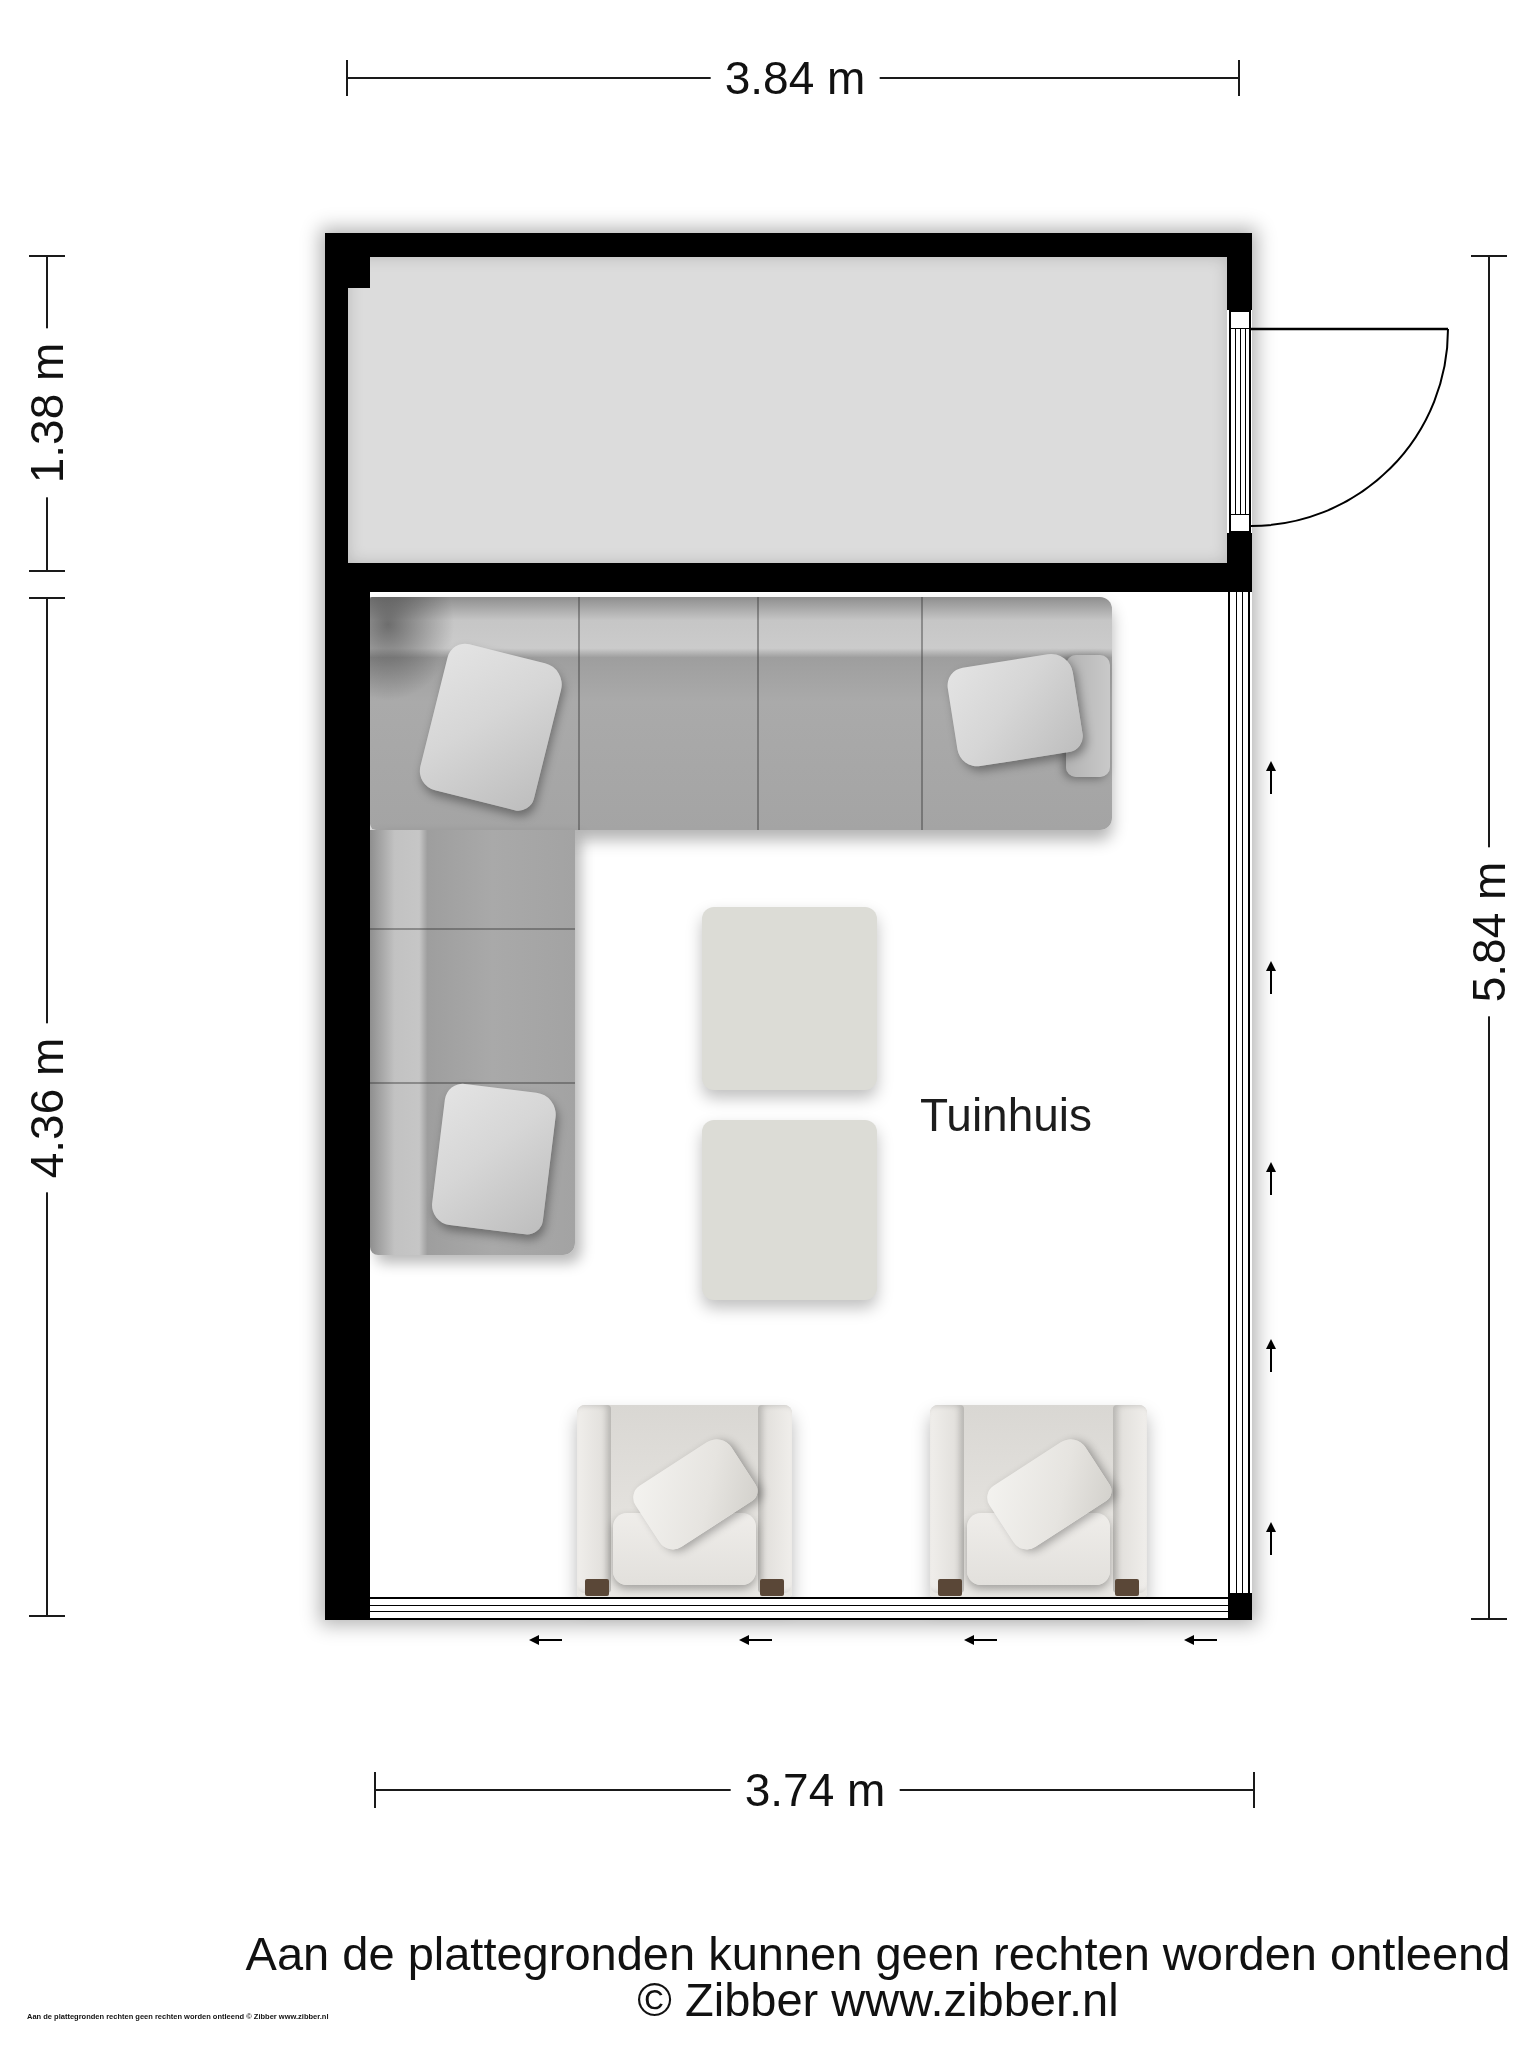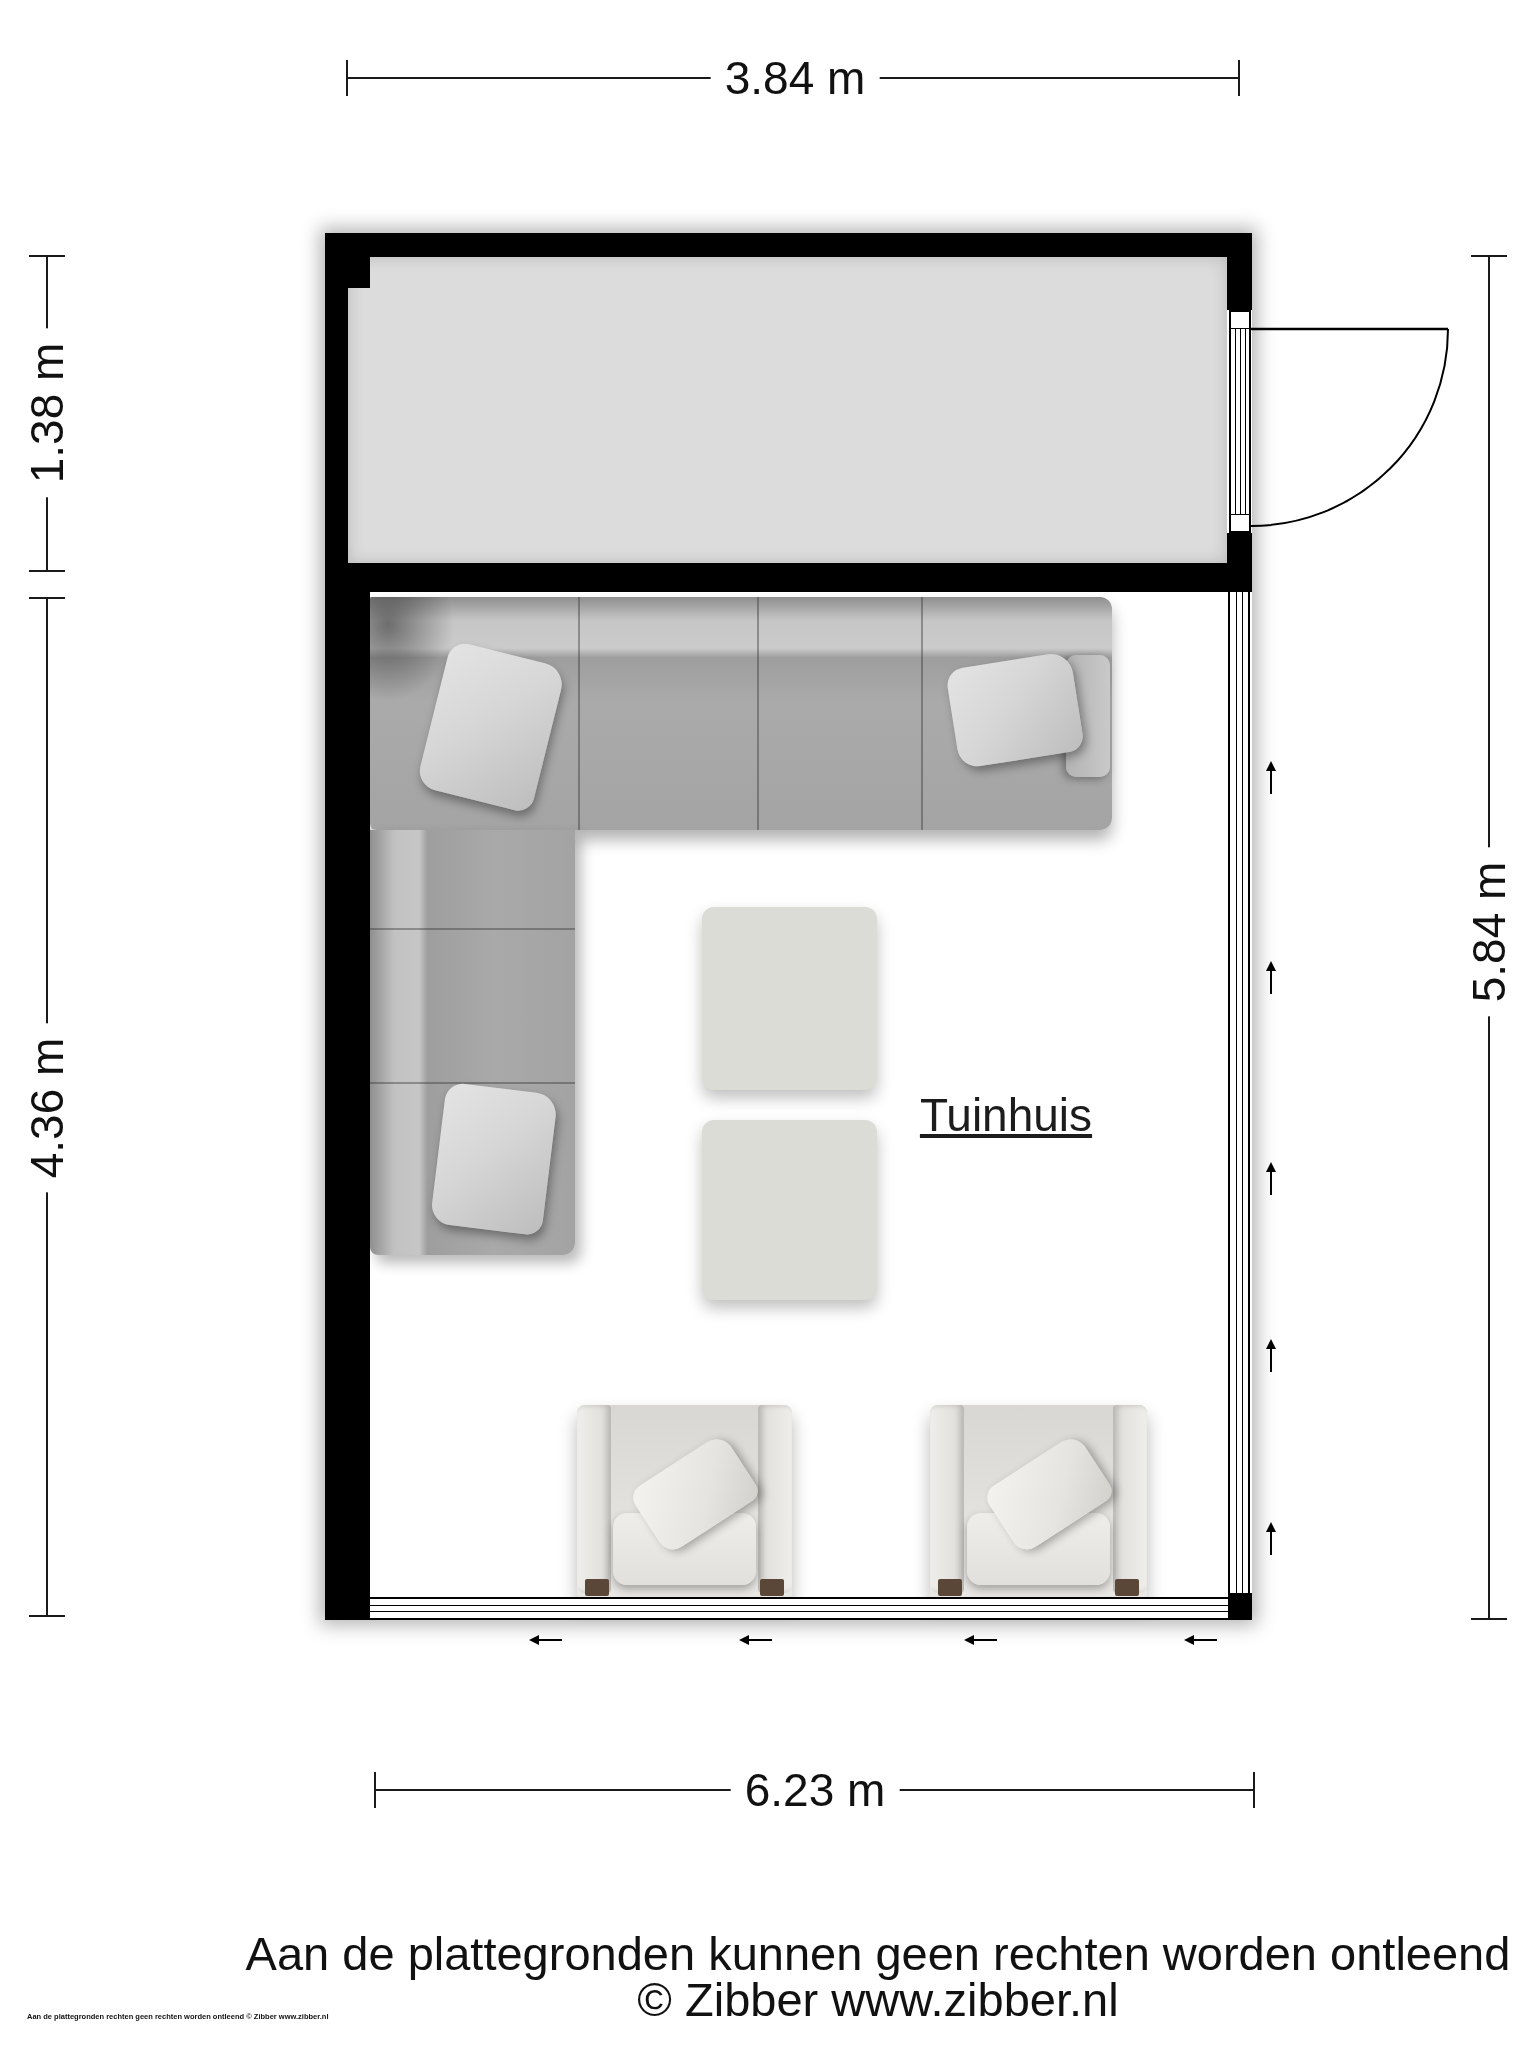--- a/index.html
+++ b/index.html
@@ -140,21 +140,21 @@
 
   <div class="chair" style="left:930px;top:1405px;width:217px;height:192px;">
     <div class="chair-arm" style="left:0;"></div>
     <div class="chair-arm right" style="right:0;"></div>
     <div class="chair-seat" style="left:37px;top:108px;width:143px;height:72px;"></div>
     <div class="chair-pillow" style="left:63px;top:52px;width:112px;height:74px;transform:rotate(-33deg);"></div>
     <div class="chair-foot" style="left:8px;top:174px;"></div>
     <div class="chair-foot" style="right:8px;top:174px;"></div>
   </div>
 
-  <div class="room-label" style="left:856px;top:1088px;text-decoration:underline;">Tuinhuis</div>
+  <div class="room-label" style="left:856px;top:1088px;">Tuinhuis</div>
 
   <div class="dim-h" style="left:347px;top:77px;width:893px;"></div>
   <div class="tick-v" style="left:346px;top:60px;"></div>
   <div class="tick-v" style="left:1238px;top:60px;"></div>
   <div class="dim-label" style="left:795px;top:78px;">3.84 m</div>
 
   <div class="dim-v" style="left:46px;top:256px;height:316px;"></div>
   <div class="tick-h" style="left:29px;top:255px;"></div>
   <div class="tick-h" style="left:29px;top:570px;"></div>
   <div class="dim-label rot" style="left:47px;top:413px;">1.38 m</div>
@@ -165,21 +165,21 @@
   <div class="dim-label rot" style="left:47px;top:1108px;">4.36 m</div>
 
   <div class="dim-v" style="left:1488px;top:256px;height:1364px;"></div>
   <div class="tick-h" style="left:1471px;top:255px;"></div>
   <div class="tick-h" style="left:1471px;top:1618px;"></div>
   <div class="dim-label rot" style="left:1489px;top:932px;">5.84 m</div>
 
   <div class="dim-h" style="left:375px;top:1789px;width:880px;"></div>
   <div class="tick-v" style="left:374px;top:1772px;"></div>
   <div class="tick-v" style="left:1253px;top:1772px;"></div>
-  <div class="dim-label" style="left:815px;top:1790px;">6.23 m</div>
+  <div class="dim-label" style="left:815px;top:1790px;">3.74 m</div>
 
   <div class="arr-up" style="left:1270px;top:770px;"></div>
   <div class="arr-up" style="left:1270px;top:970px;"></div>
   <div class="arr-up" style="left:1270px;top:1171px;"></div>
   <div class="arr-up" style="left:1270px;top:1348px;"></div>
   <div class="arr-up" style="left:1270px;top:1531px;"></div>
   <div class="arr-left" style="left:538px;top:1639px;"></div>
   <div class="arr-left" style="left:748px;top:1639px;"></div>
   <div class="arr-left" style="left:973px;top:1639px;"></div>
   <div class="arr-left" style="left:1193px;top:1639px;"></div>

